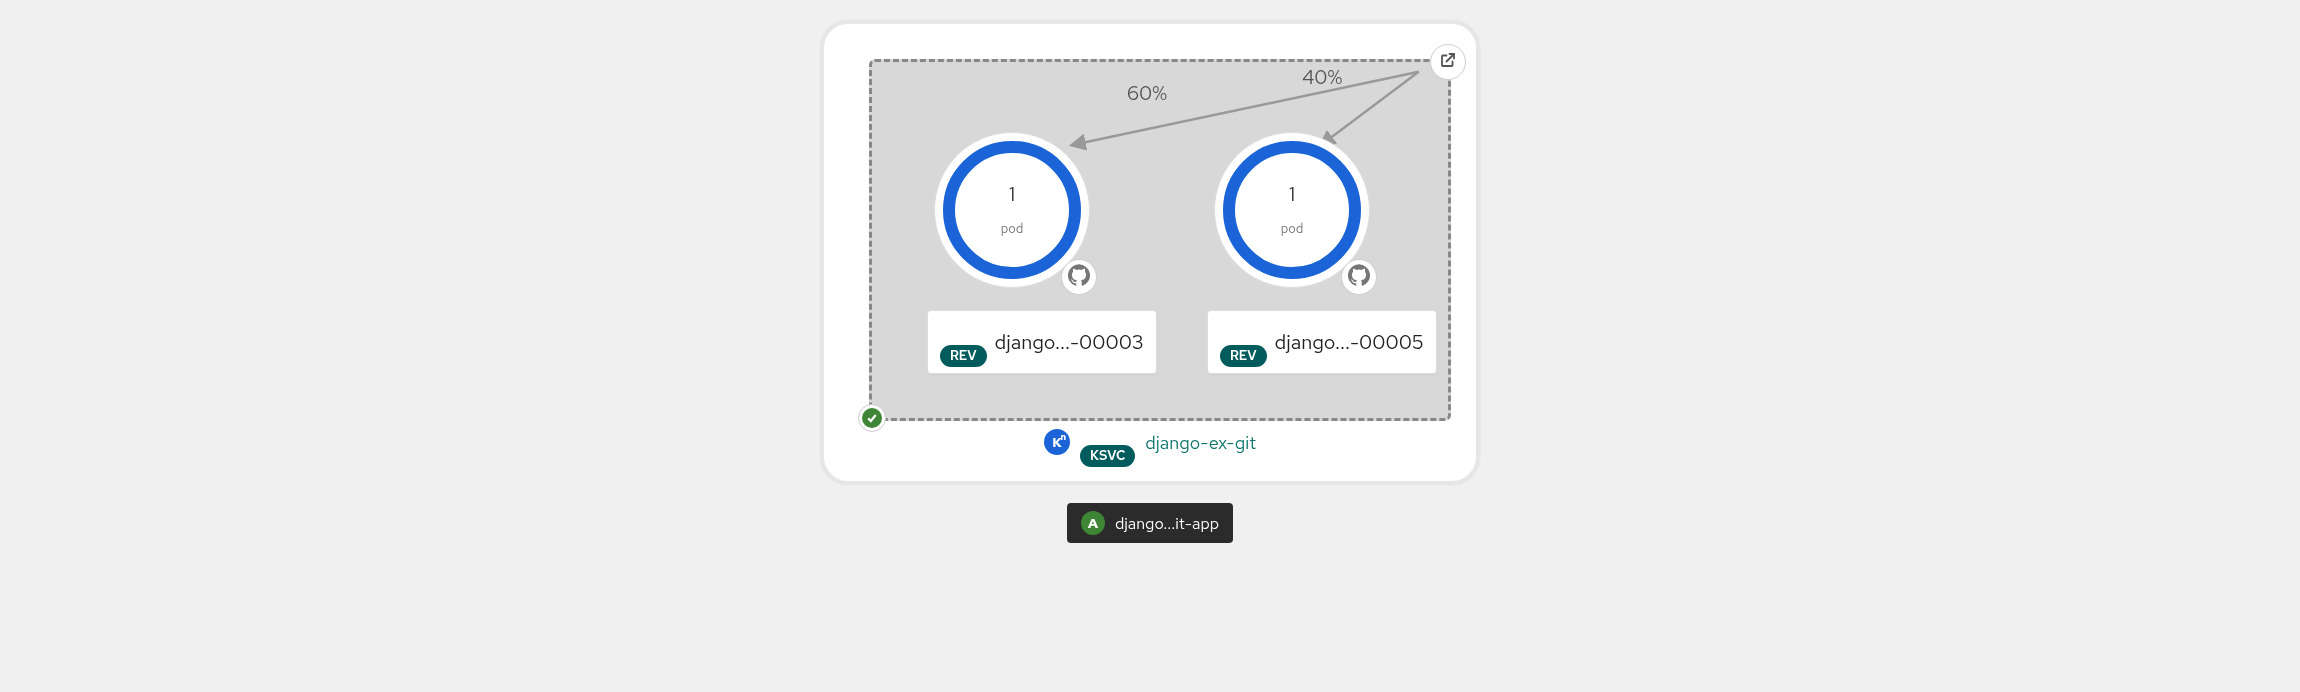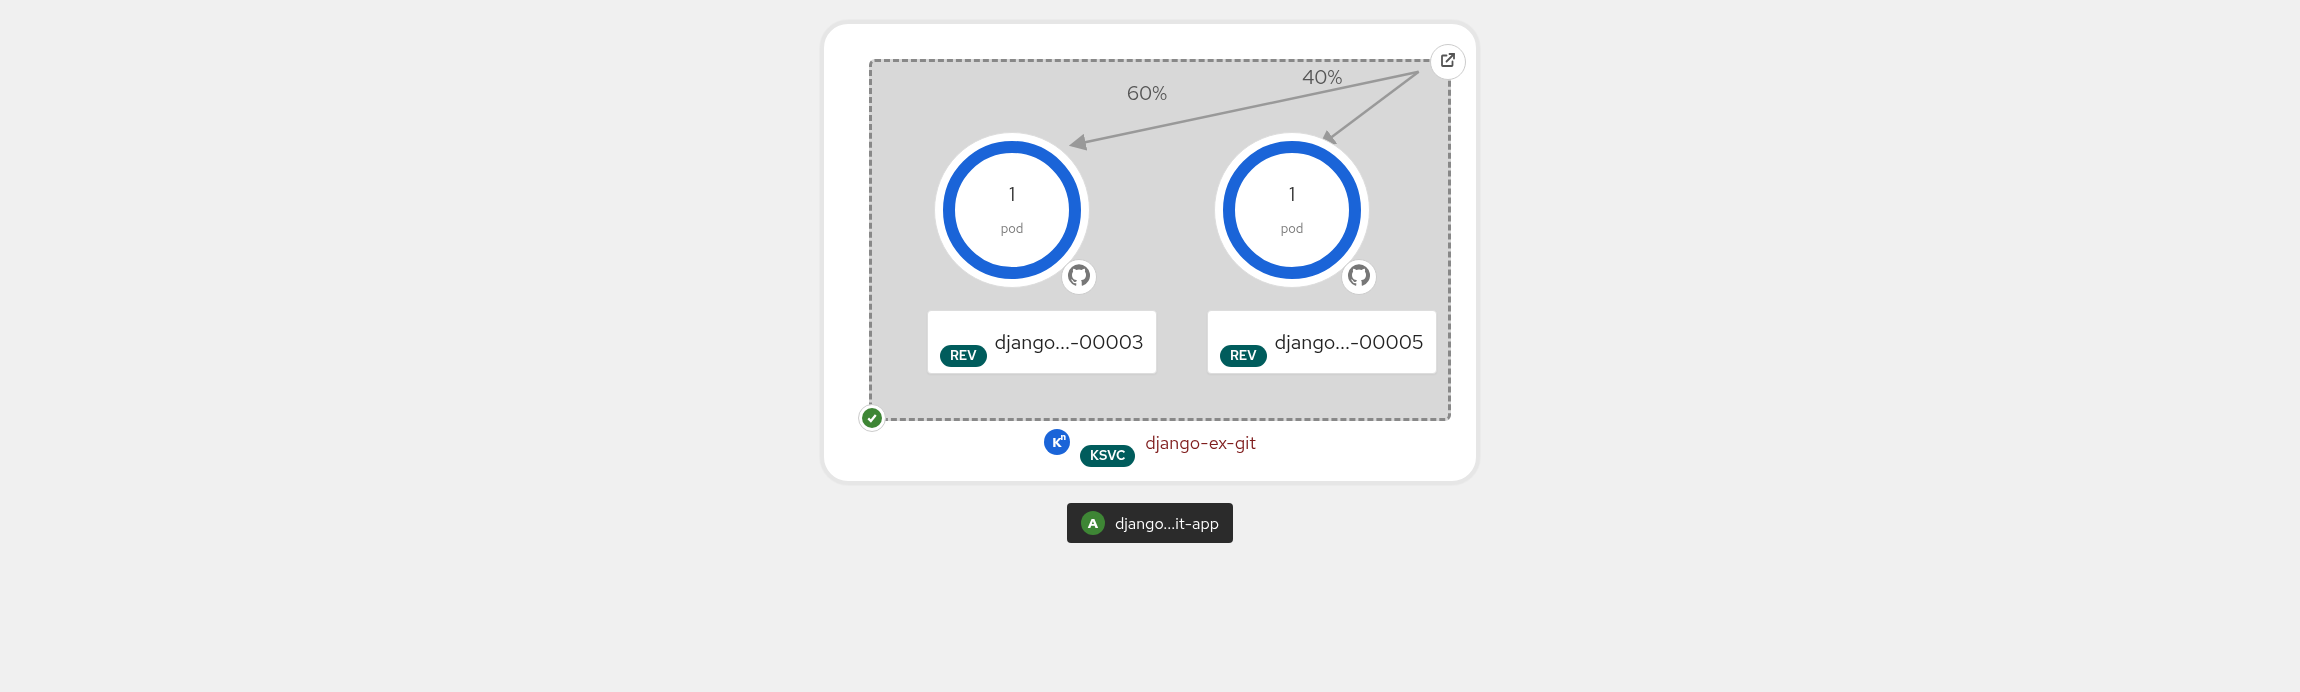--- a/index.html
+++ b/index.html
@@ -179,21 +179,21 @@
     gap: 10px;
   }
   .kn-icon {
     width: 26px; height: 26px; border-radius: 50%;
     background: #1a64d8;
     display: flex; align-items: center; justify-content: center;
     color: #fff; font-size: 13px; font-weight: 700;
     position: relative;
   }
   .kn-icon sup { font-size: 9px; position: absolute; top: 2px; right: 4px; }
-  .ksvc-name { font-size: 18px; color: #7f1d1d; }
+  .ksvc-name { font-size: 18px; color: #0f766e; }
 
   
   .app-chip {
     margin: 18px auto 0;
     width: max-content;
     display: flex;
     align-items: center;
     gap: 10px;
     background: #2b2b2b;
     color: #fff;

